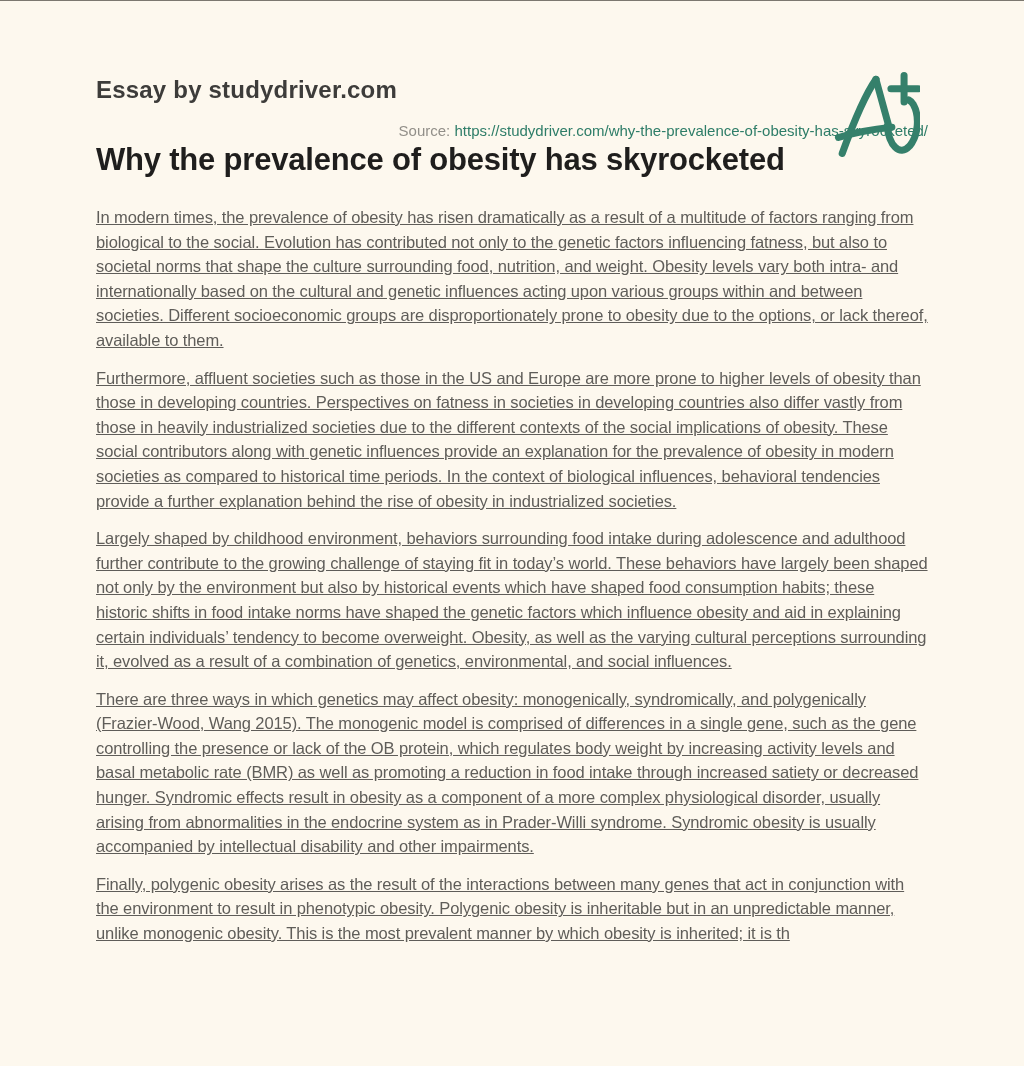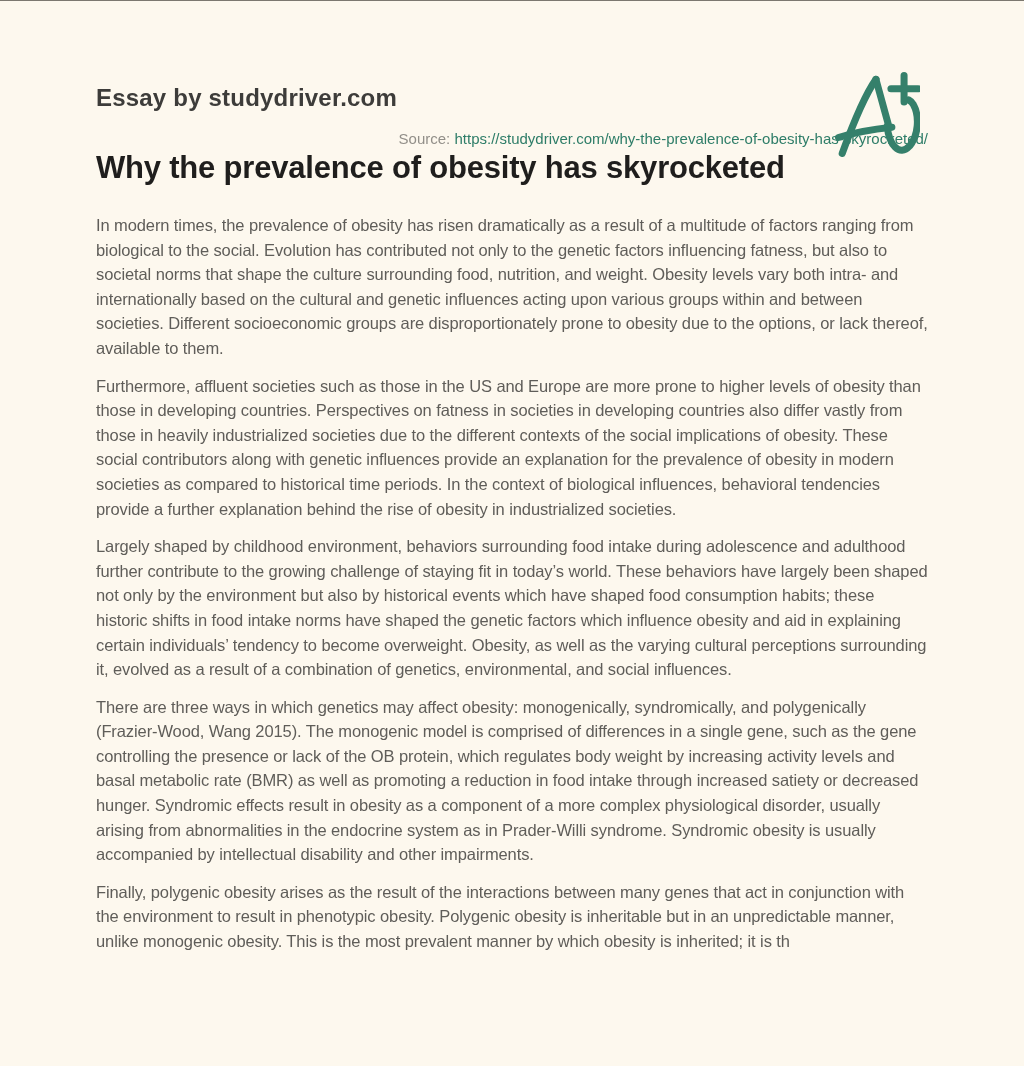--- a/index.html
+++ b/index.html
@@ -10,21 +10,21 @@
   }
   .page {
     position: relative;
     width: 1024px;
     height: 1066px;
     background: #fdf8ee;
     border-top: 1px solid rgba(55, 50, 45, 0.65);
     overflow: hidden;
   }
   .content {
-    padding: 8px 96px;
+    padding: 0 96px;
   }
   .doc-header-title {
     padding-top: 74px;
     font-size: 24px;
     line-height: 30px;
     font-weight: 700;
     color: #3d3c3a;
     letter-spacing: 0.2px;
   }
   .source-row {
@@ -53,20 +53,21 @@
     font-weight: 700;
     color: #1f1e1d;
     letter-spacing: -0.2px;
   }
   .article p {
     margin-top: 13px;
     font-size: 16.5px;
     line-height: 24.6px;
     color: #5f5d59;
     letter-spacing: -0.1px;
+    text-decoration: underline;
   }
   .article p:first-of-type {
     margin-top: 26px;
   }
 </style>
 </head>
 <body>
 
 <div class="page">
 

